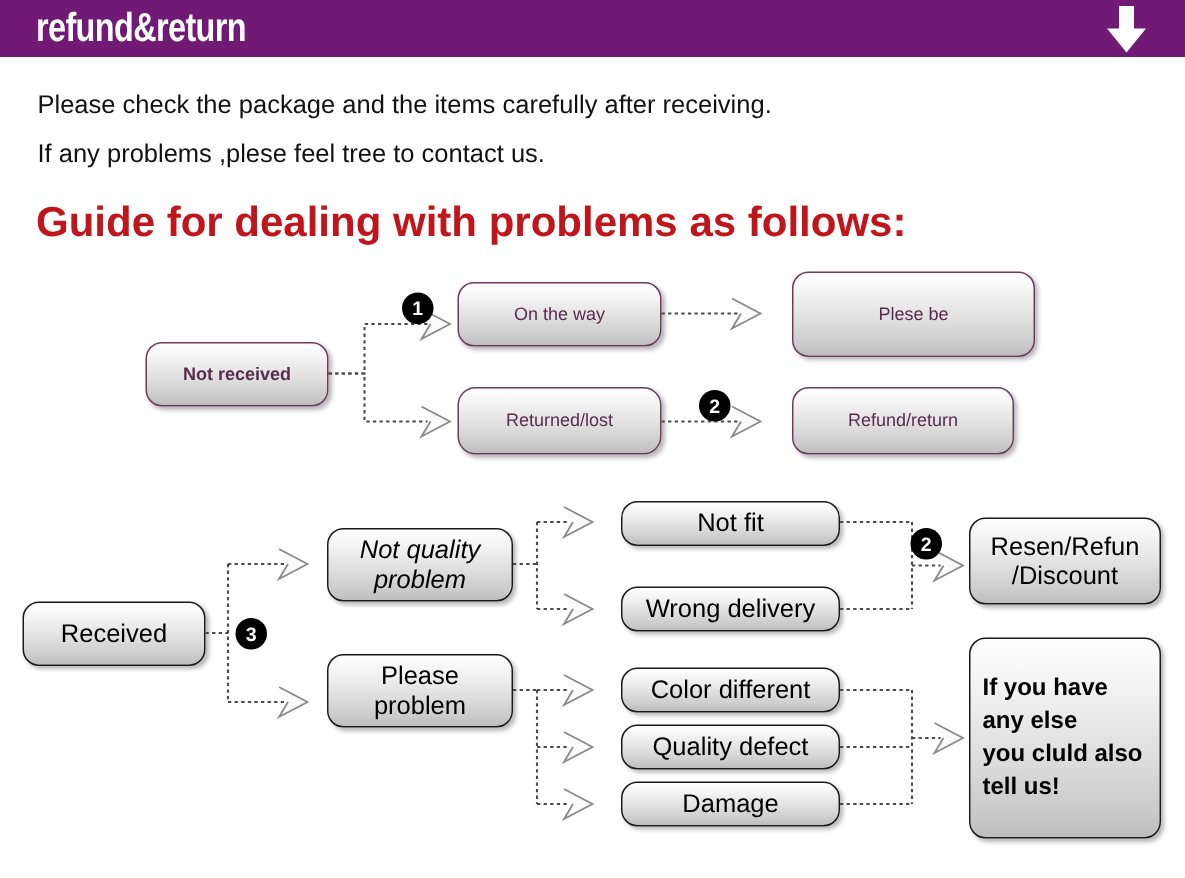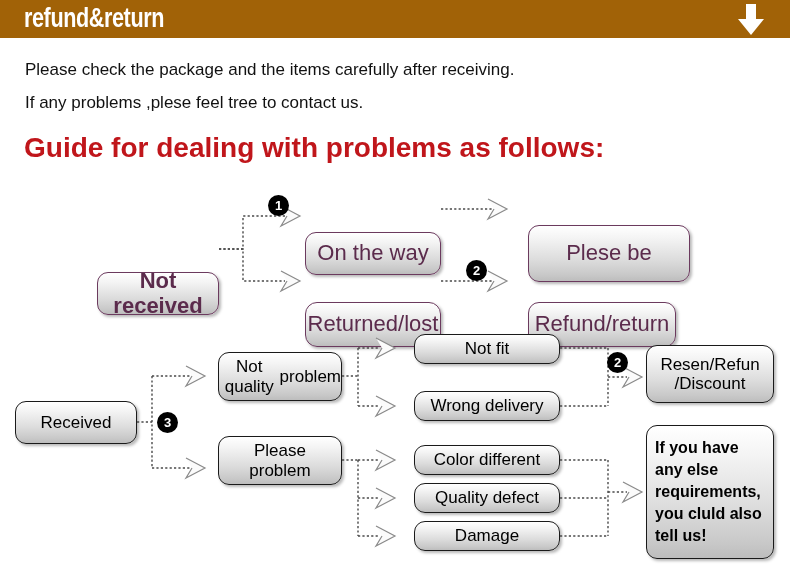--- a/index.html
+++ b/index.html
@@ -7,21 +7,21 @@
     width:790px;height:585px;
     background:#ffffff;
     font-family:"Liberation Sans", sans-serif;
     overflow:hidden;
     position:relative;
   }
 
   
   #header-bar{
     position:absolute;left:0;top:0;width:790px;height:38px;
-    background:#a16207;
+    background:#701a75;
   }
   #header-title{
     position:absolute;left:24px;top:3px;
     color:#ffffff;
     font-family:"Liberation Sans", sans-serif;
     font-weight:bold;
     font-size:27px;
     letter-spacing:-0.5px;
     transform:scaleX(0.80);
     transform-origin:left top;
@@ -55,22 +55,21 @@
     border-radius:11px;
     display:flex;align-items:center;justify-content:center;
     text-align:center;
     line-height:1.12;
     background:linear-gradient(180deg,#ffffff 0%,#f4f4f4 22%,#dcdcdc 62%,#c9c9c9 88%,#bdbdbd 100%);
     box-shadow:2px 2px 3px rgba(0,0,0,0.28);
   }
   .fbox.purple{
     border:1px solid #6b3a5e;
     color:#5b2b4c;
-    font-size:22px;
-    margin-top:44px;
+    font-size:12px;
   }
   .fbox.dark{
     border:1px solid #1a1a1a;
     color:#000000;
     font-size:17px;
   }
   .fbox.note{
     justify-content:flex-start;
     text-align:left;
     padding:18px 8px;
@@ -191,21 +190,21 @@
 <div class="fbox purple" style="left:528px;top:258px;width:148px;height:45px;">
   <span>Refund/return</span>
 </div>
 
 <div class="fbox dark" style="left:15px;top:401px;width:122px;height:43px;">
   <span>Received</span>
 </div>
 
 <div class="badge" style="left:157px;top:412px;">3</div>
 
-<div class="fbox dark" style="left:218px;top:352px;width:124px;height:49px;flex-direction:row;">
+<div class="fbox dark" style="left:218px;top:352px;width:124px;height:49px;flex-direction:column;font-style:italic;">
   <span>Not quality</span>
   <span>problem</span>
 </div>
 
 <div class="fbox dark" style="left:218px;top:436px;width:124px;height:49px;flex-direction:column;">
   <span>Please</span>
   <span>problem</span>
 </div>
 
 <div class="fbox dark" style="left:414px;top:334px;width:146px;height:30px;">
@@ -231,16 +230,15 @@
 <div class="badge" style="left:607px;top:352px;">2</div>
 
 <div class="fbox dark" style="left:646px;top:345px;width:128px;height:58px;flex-direction:column;">
   <span>Resen/Refun</span>
   <span>/Discount</span>
 </div>
 
 <div class="fbox dark note" style="left:646px;top:425px;width:128px;height:134px;flex-direction:column;align-items:flex-start;justify-content:center;">
   <span>If you have</span>
   <span>any else</span>
-  <span>requirements,</span>
   <span>you cluld also</span>
   <span>tell us!</span>
 </div>
 
 </body></html>

